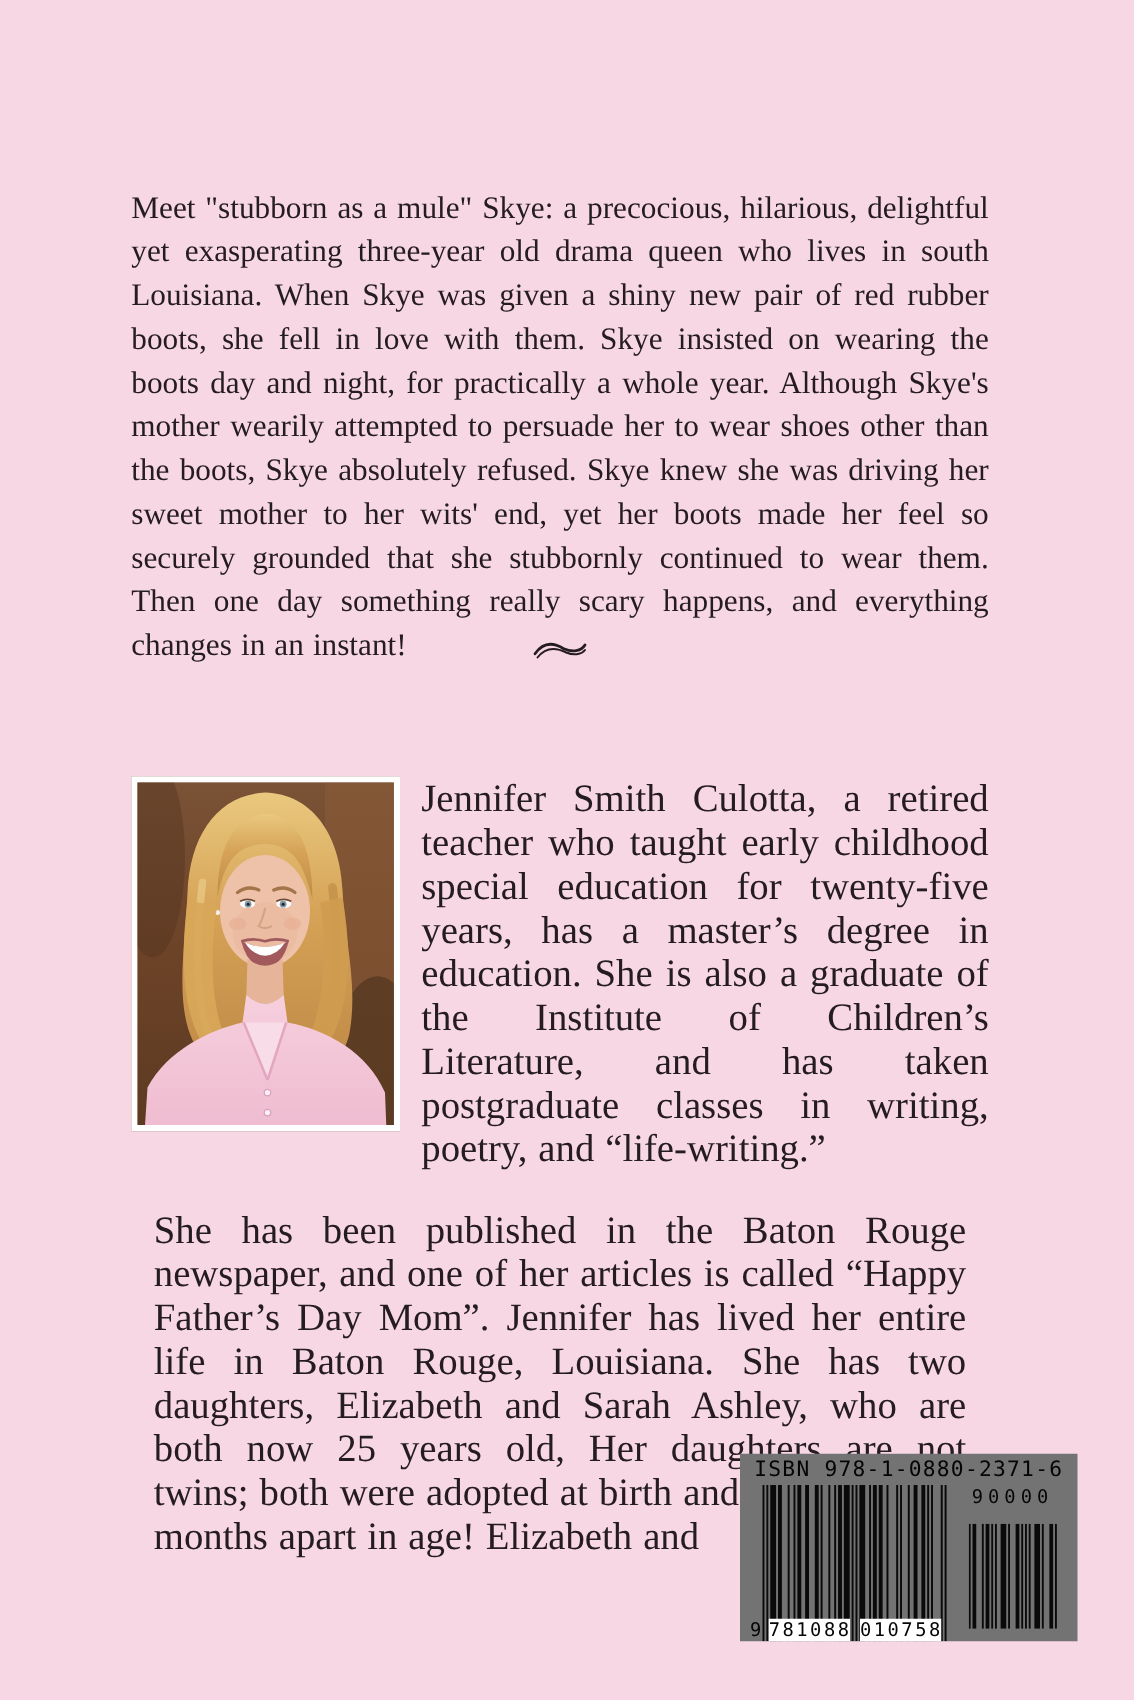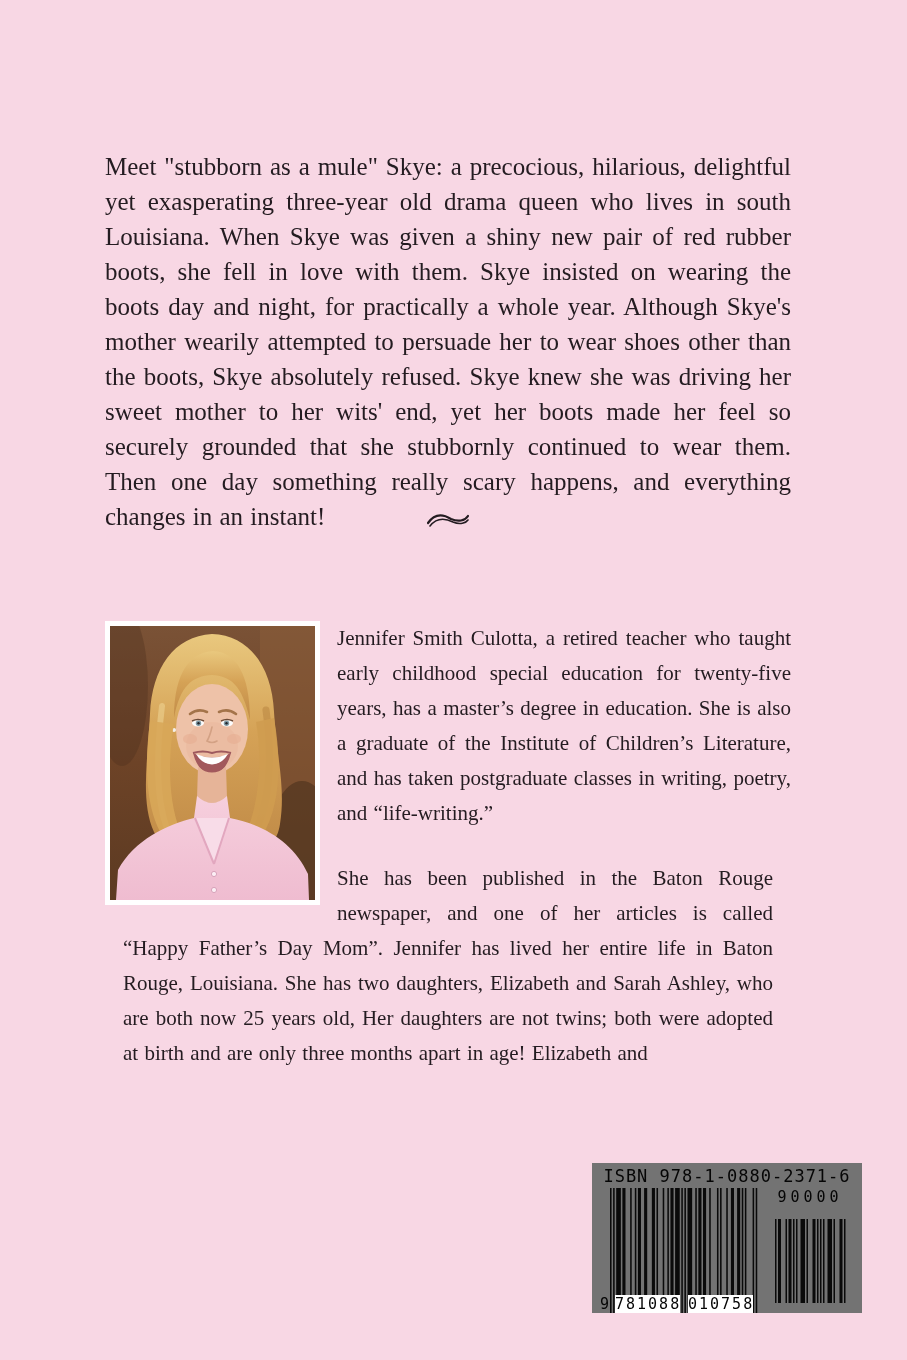--- a/index.html
+++ b/index.html
@@ -11,21 +11,21 @@
     position:absolute;left:105px;top:124px;width:686px;
     font-size:25px;line-height:35px;text-align:justify;word-spacing:1px;
   }
   .ornament-wrap{
     position:absolute;left:105px;top:505px;width:686px;height:30px;
     display:flex;justify-content:center;align-items:center;
   }
   .ornament-wrap svg{width:48px;height:24px;}
   .author{
     position:absolute;left:105px;top:621px;width:686px;
-    font-size:21px;line-height:35px;text-align:justify;word-spacing:1px;
+    font-size:31px;line-height:35px;text-align:justify;word-spacing:1px;
   }
   .photo{
     float:left;width:205px;height:274px;border:5px solid #ffffff;
     margin:0 17px 12px 0;background:#6d4327;position:relative;
   }
   .photo svg{display:block;width:100%;height:100%;}
   .bio1{margin:0 0 30px 0;}
   .bio2{margin:18px;}
   .barcode{
     position:absolute;left:592px;top:1163px;width:270px;height:150px;

